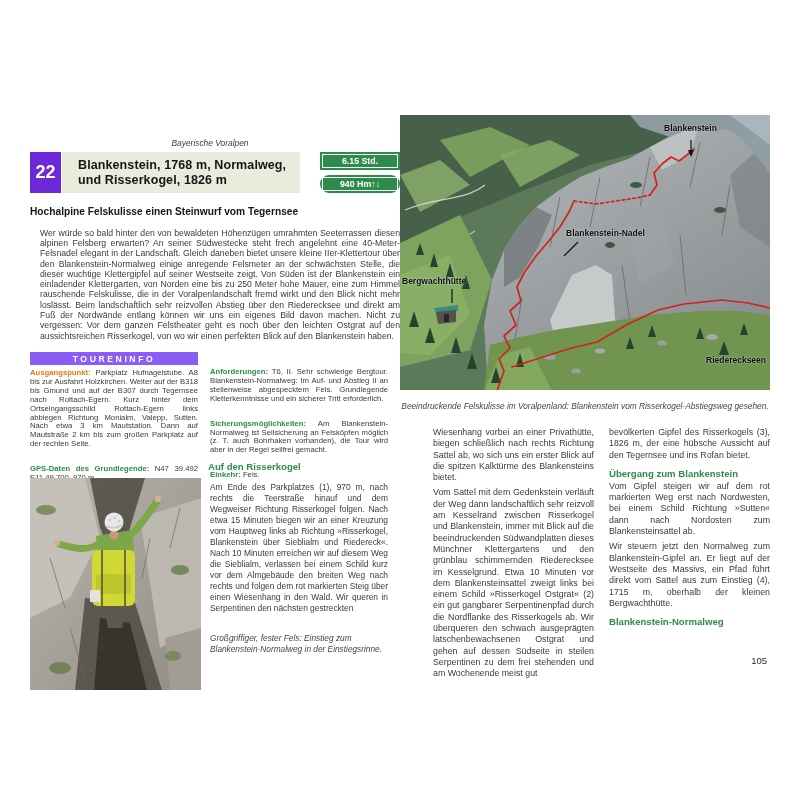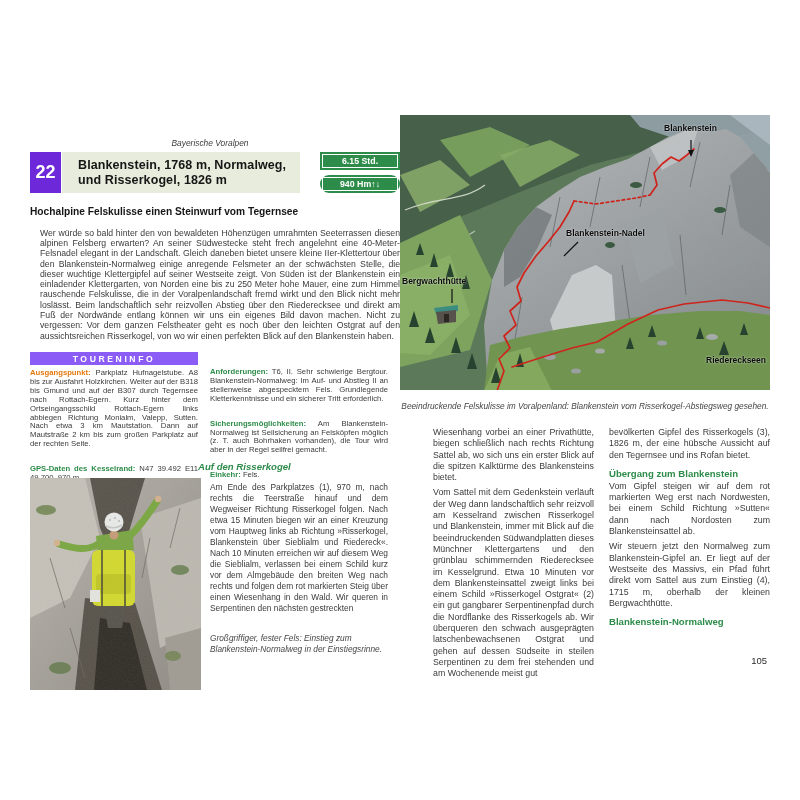--- a/index.html
+++ b/index.html
@@ -19,21 +19,21 @@
   .intro{left:40px;top:219px;width:360px;font-size:8.7px;line-height:10.3px;text-align:justify;hyphens:auto;}
   .ti-col-l{left:30px;top:352px;width:168px;}
   .ti-col-r{left:210px;top:352px;width:178px;}
   .ti-header{height:13px;background:#8b5cf6;color:#fff;font-weight:bold;font-size:8.6px;letter-spacing:2.6px;display:flex;align-items:center;justify-content:center;}
   .ti{font-size:7.7px;line-height:8.9px;text-align:justify;hyphens:auto;margin:16px 0 2px;}
   .ti-col-l .ti:first-of-type{margin-top:4px;}
   .lbl{font-weight:bold;}
   .lbl-o{color:#e5790e;}
   .lbl-g{color:#2e8c4a;}
   .sec-heading{font-weight:bold;font-size:9.6px;color:#2e8c4a;}
-  .left-section-heading{left:198px;top:461px;width:178px;font-style:italic;}
+  .left-section-heading{left:208px;top:461px;width:178px;}
   .left-section-text{left:210px;top:474px;width:178px;font-size:8.4px;line-height:11px;text-align:justify;hyphens:auto;}
   .cap{font-style:italic;font-size:8.3px;line-height:10.3px;color:#454545;}
   .left-caption{left:210px;top:625px;width:178px;}
   .photo-frame{overflow:hidden;}
   .photo-left{left:30px;top:478px;width:171px;height:212px;}
   
   .photo-right{left:400px;top:115px;width:370px;height:275px;}
   .photo-label{position:absolute;font-weight:bold;font-size:8.5px;color:#0b0b0b;white-space:nowrap;text-shadow:0 0 2px rgba(255,255,255,.75);}
   .right-caption{left:400px;top:401px;width:370px;text-align:center;}
   .rcol1{left:433px;top:427px;width:161px;}
@@ -60,21 +60,21 @@
     <div class="badge b1">6.15 Std.</div>
     <div class="badge b2">940 Hm↑↓</div>
   </div>
 
   <div class="abs intro-heading">Hochalpine Felskulisse einen Steinwurf vom Tegernsee</div>
   <p class="abs intro">Wer würde so bald hinter den von bewaldeten Höhenzügen umrahmten Seeterrassen diesen alpinen Felsberg erwarten? An seiner Südwestecke steht frech angelehnt eine 40-Meter-Felsnadel elegant in der Landschaft. Gleich daneben bietet unsere kleine IIer-Klettertour über den Blankenstein-Normalweg einige anregende Felsmeter an der schwächsten Stelle, die dieser wuchtige Klettergipfel auf seiner Westseite zeigt. Von Süden ist der Blankenstein ein einladender Klettergarten, von Norden eine bis zu 250 Meter hohe Mauer, eine zum Himmel rauschende Felskulisse, die in der Voralpenlandschaft fremd wirkt und den Blick nicht mehr loslässt. Beim landschaftlich sehr reizvollen Abstieg über den Riederecksee und direkt am Fuß der Nordwände entlang können wir uns ein eigenes Bild davon machen. Nicht zu vergessen: Vor dem ganzen Felstheater geht es noch über den leichten Ostgrat auf den aussichtsreichen Risserkogel, von wo wir einen perfekten Blick auf den Blankenstein haben.</p>
 
   <div class="abs ti-col-l">
     <div class="ti-header">TOURENINFO</div>
     <p class="ti"><span class="lbl lbl-o">Ausgangspunkt:</span> <span>Parkplatz Hufnagelstube. A8 bis zur Ausfahrt Holzkirchen. Weiter auf der B318 bis Gmund und auf der B307 durch Tegernsee nach Rottach-Egern. Kurz hinter dem Ortseingangsschild Rottach-Egern links abbiegen Richtung Monialm, Valepp, Sutten. Nach etwa 3 km Mautstation. Dann auf Mautstraße 2 km bis zum großen Parkplatz auf der rechten Seite.</span></p>
-    <p class="ti"><span class="lbl lbl-g">GPS-Daten des Kesselrand:</span> <span>N47 39.492 E11 49.700, 970 m.</span></p>
+    <p class="ti"><span class="lbl lbl-g">GPS-Daten des Grundlegende:</span> <span>N47 39.492 E11 49.700, 970 m.</span></p>
   </div>
 
   <div class="abs ti-col-r">
     <p class="ti"><span class="lbl lbl-g">Anforderungen:</span> <span>T6, II. Sehr schwierige Bergtour. Blankenstein-Normalweg: Im Auf- und Abstieg II an stellenweise abgespecktem Fels. Grundlegende Kletterkenntnisse und ein sicherer Tritt erforderlich.</span></p>
     <p class="ti"><span class="lbl lbl-g">Sicherungsmöglichkeiten:</span> <span>Am Blankenstein-Normalweg ist Seilsicherung an Felsköpfen möglich (z. T. auch Bohrhaken vorhanden), die Tour wird aber in der Regel seilfrei gemacht.</span></p>
     <p class="ti"><span class="lbl lbl-g">Einkehr:</span> <span>Fels.</span></p>
   </div>
 
   <div class="abs sec-heading left-section-heading">Auf den Risserkogel</div>
   <p class="abs left-section-text">Am Ende des Parkplatzes (1), 970 m, nach rechts die Teerstraße hinauf und dem Wegweiser Richtung Risserkogel folgen. Nach etwa 15 Minuten biegen wir an einer Kreuzung vom Hauptweg links ab Richtung »Risserkogel, Blankenstein über Sieblialm und Riedereck«. Nach 10 Minuten erreichen wir auf diesem Weg die Sieblialm, verlassen bei einem Schild kurz vor dem Almgebäude den breiten Weg nach rechts und folgen dem rot markierten Steig über einen Wiesenhang in den Wald. Wir queren in Serpentinen den nächsten gestreckten</p>

